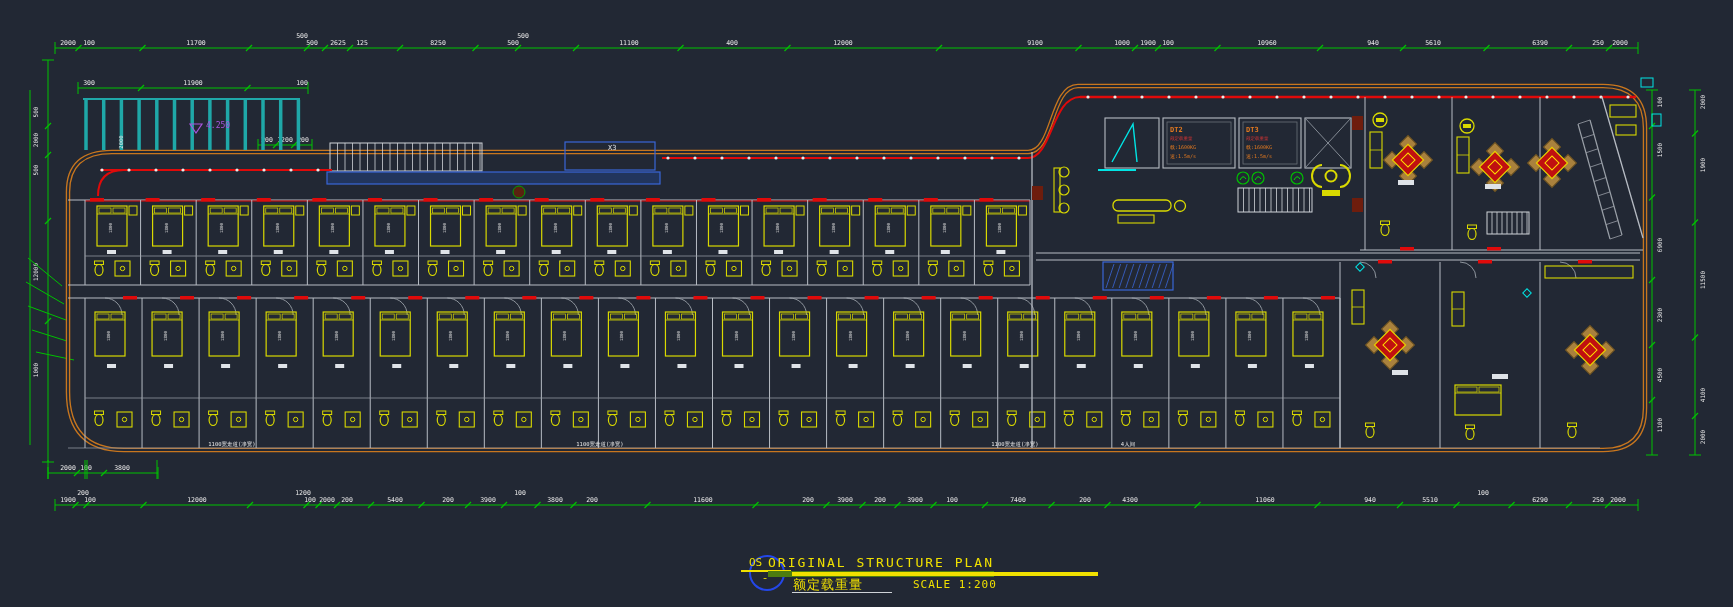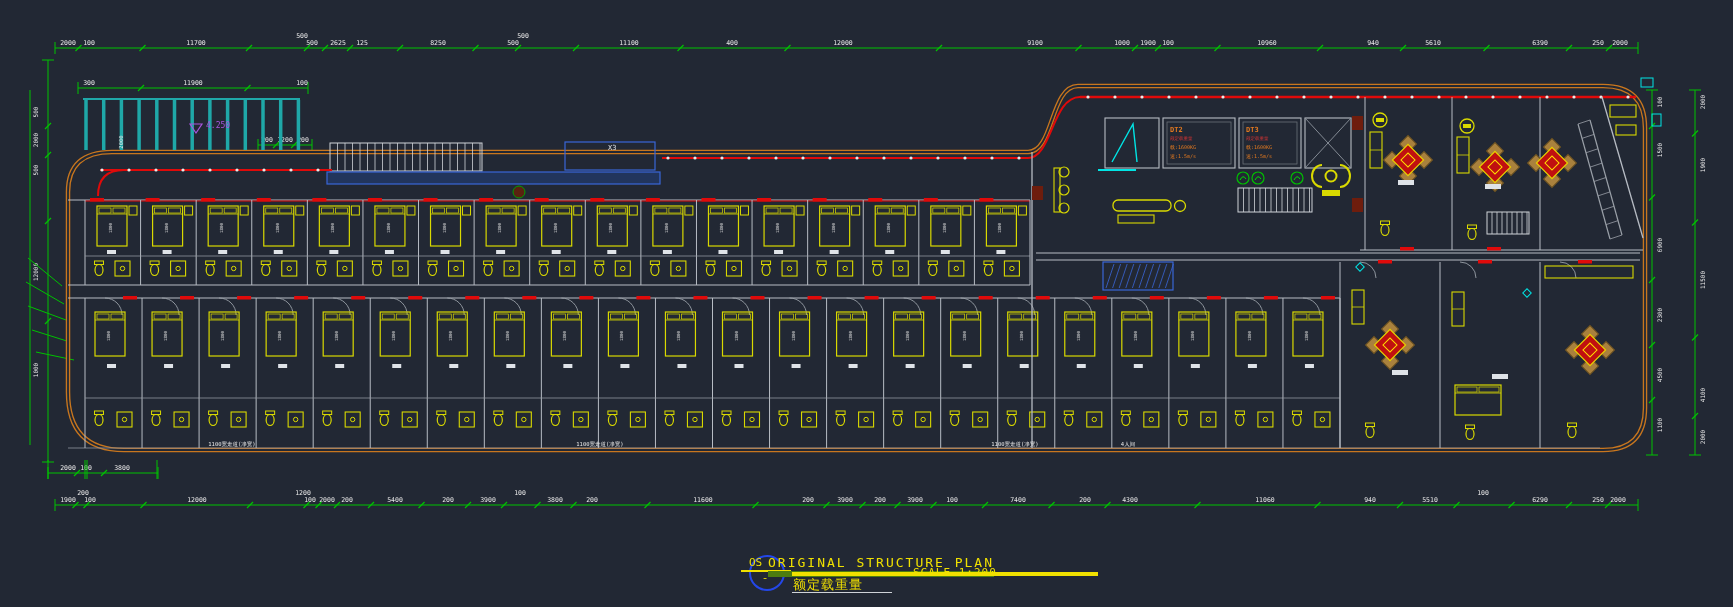--- a/index.html
+++ b/index.html
@@ -8,21 +8,21 @@
   #plan-svg{position:absolute;left:0;top:0;}
   .tb span{position:absolute;white-space:nowrap;}
   .t-circle{position:absolute;left:749px;top:555px;width:32px;height:32px;border:2px solid #2447e8;border-radius:50%;}
   .t-chord{position:absolute;left:741px;top:570px;width:50px;height:2px;background:#f0e000;}
   .t-os{left:749px;top:556px;width:32px;text-align:left;color:#f0e000;font-size:11px;}
   .t-dash{left:749px;top:571px;width:32px;text-align:center;color:#f0e000;font-size:11px;}
   .t-title{left:768px;top:555px;color:#f0e000;font-size:13px;letter-spacing:2px;border-bottom:6px solid #4d7c0f;padding-bottom:1px;}
   .t-bar{position:absolute;left:792px;top:572px;width:306px;height:4px;background:#f0e000;}
   .t-cn{left:793px;top:576px;color:#f0e000;font-size:13px;letter-spacing:1px;}
   .t-cnline{position:absolute;left:792px;top:592px;width:100px;height:1px;background:#cfd3d8;}
-  .t-scale{left:913px;top:566px;color:#f0e000;font-size:11px;letter-spacing:1px;}
+  .t-scale{left:913px;top:578px;color:#f0e000;font-size:11px;letter-spacing:1px;}
 </style>
 </head>
 <body>
 
 <div id="stage">
   <svg id="plan-svg" width="1733" height="607">
       <g>
         <line x1="55" y1="48" x2="1638" y2="48" stroke="#00c200" stroke-width="1"></line>
         <line x1="55" y1="42" x2="55" y2="54" stroke="#00c200" stroke-width="1"></line>
         <line x1="1638" y1="42" x2="1638" y2="54" stroke="#00c200" stroke-width="1"></line>

